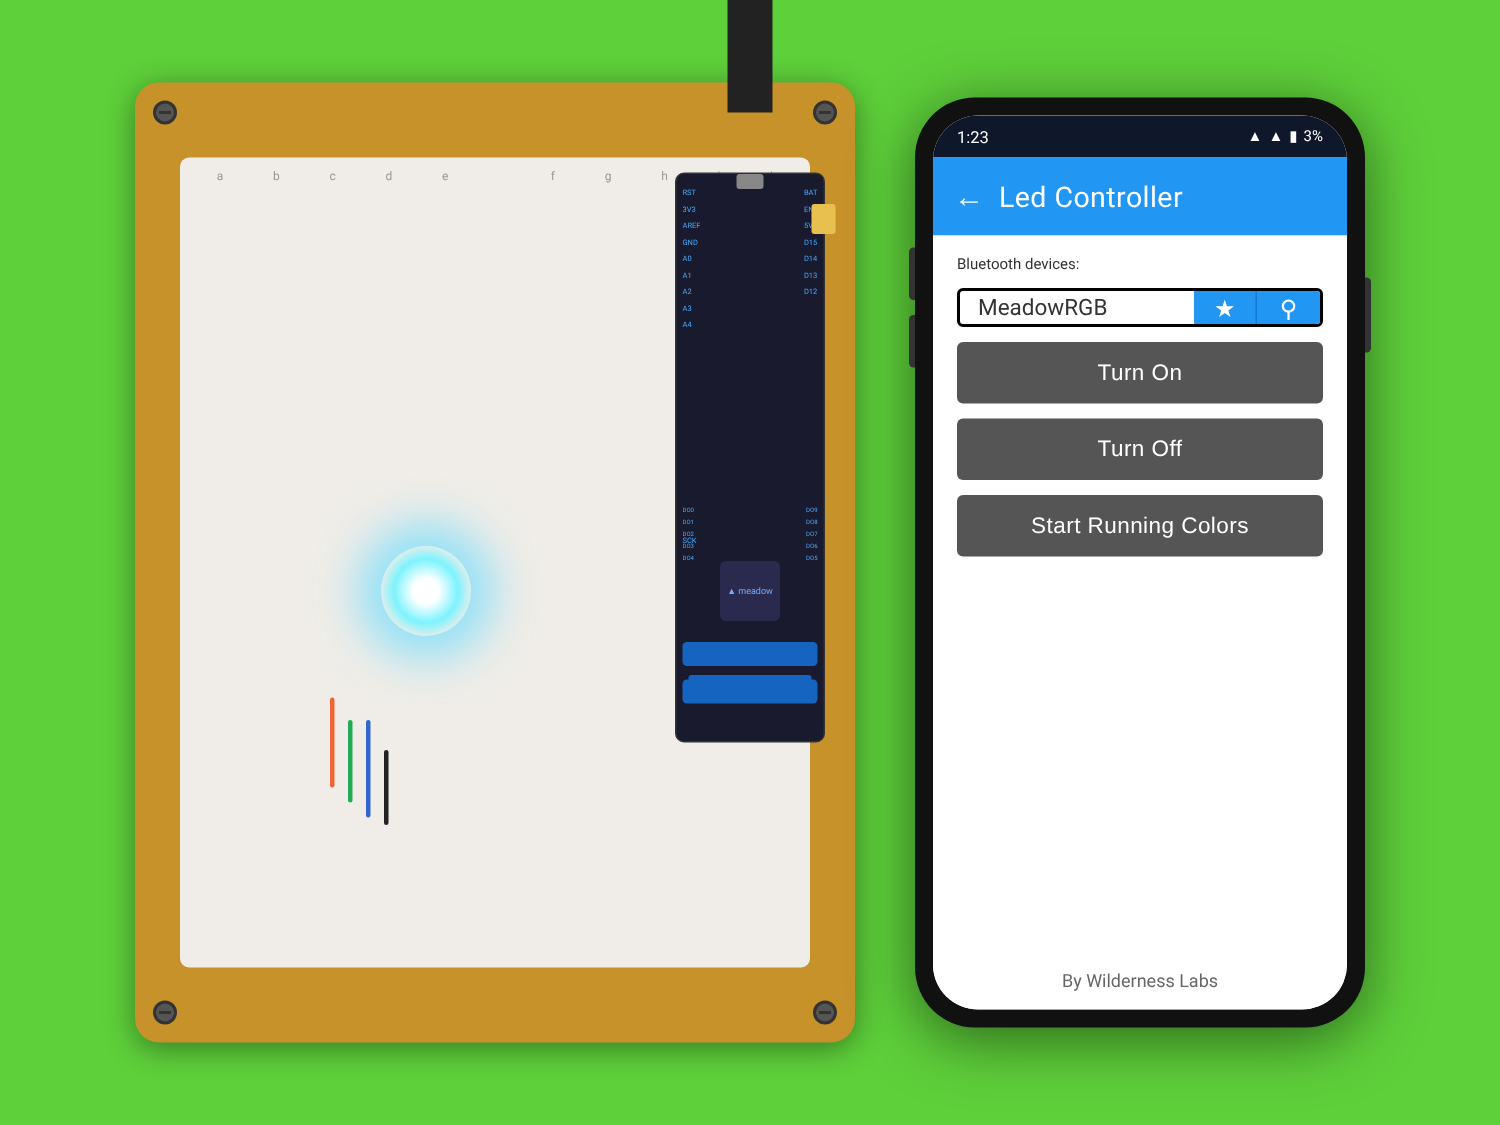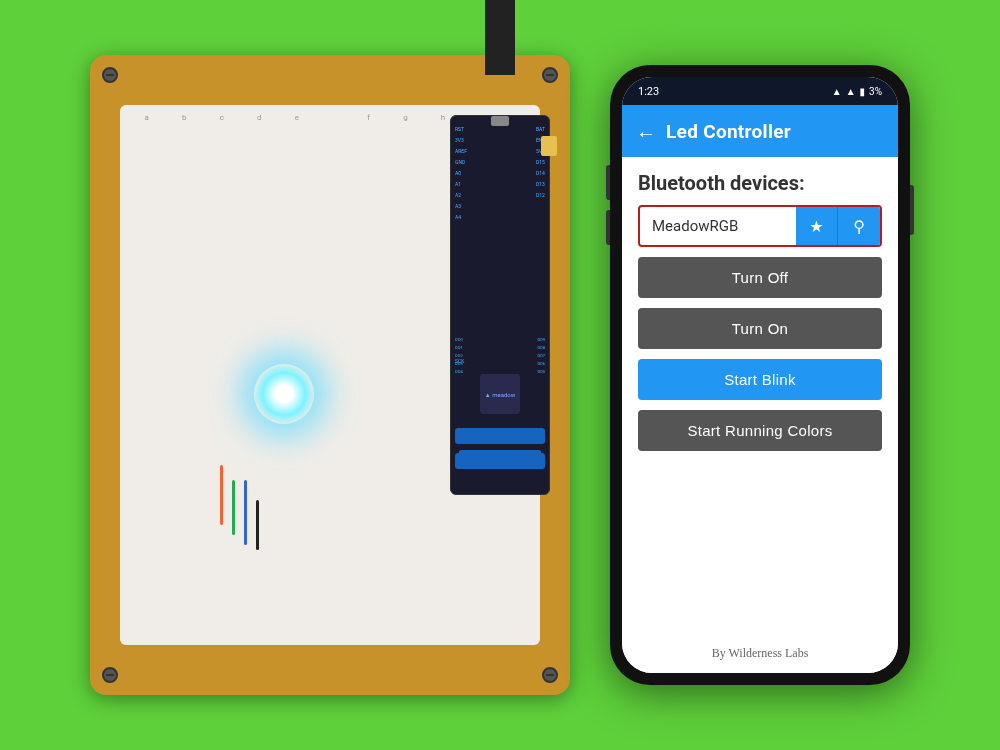--- a/index.html
+++ b/index.html
@@ -178,48 +178,48 @@
     }
 
     .back-arrow {
       font-size: 20px;
       cursor: pointer;
       line-height: 1;
     }
 
     .app-title {
       font-size: 19px;
-      font-weight: 700;
+      font-weight: 400;
       letter-spacing: 0.3px;
     }
 
     
     .app-content {
       flex: 1;
       padding: 14px 16px;
       background: #fff;
       display: flex;
       flex-direction: column;
       gap: 10px;
     }
 
     .section-label {
-      font-size: 20px;
+      font-size: 10px;
       color: #333;
-      font-weight: 700;
+      font-weight: 400;
     }
 
     
     .bluetooth-row {
       display: flex;
       align-items: center;
-      border: 2px solid #b91c1c;
+      border: 2px solid #000000;
       border-radius: 4px;
       overflow: hidden;
-      height: 42px;
+      height: 26px;
     }
 
     .bluetooth-device-name {
       flex: 1;
       padding: 0 12px;
       font-size: 15px;
       color: #333;
       background: #fff;
       border: none;
       outline: none;
@@ -278,21 +278,20 @@
       color: #fff;
     }
 
     
     .app-footer {
       padding: 12px;
       text-align: center;
       color: #666;
       font-size: 12px;
       background: #fff;
-      font-family: Liberation Serif, serif;
     }
 
     
     .phone-side-btn-right {
       position: absolute;
       right: -4px;
       top: 120px;
       width: 4px;
       height: 50px;
       background: #333;
@@ -471,23 +470,22 @@
           <span class="bluetooth-device-name">MeadowRGB</span>
           <div class="bt-icon-btn">
             <span>★</span>
           </div>
           <div class="search-icon-btn">
             <span>⚲</span>
           </div>
         </div>
 
 
+        <button class="cmd-btn cmd-btn-gray">Turn On</button>
         <button class="cmd-btn cmd-btn-gray">Turn Off</button>
-        <button class="cmd-btn cmd-btn-gray">Turn On</button>
-        <button class="cmd-btn cmd-btn-blue">Start Blink</button>
         <button class="cmd-btn cmd-btn-gray">Start Running Colors</button>
 
       </div>
 
       <div class="app-footer">
         <span>By Wilderness Labs</span>
       </div>
 
     </div>
   </div>

